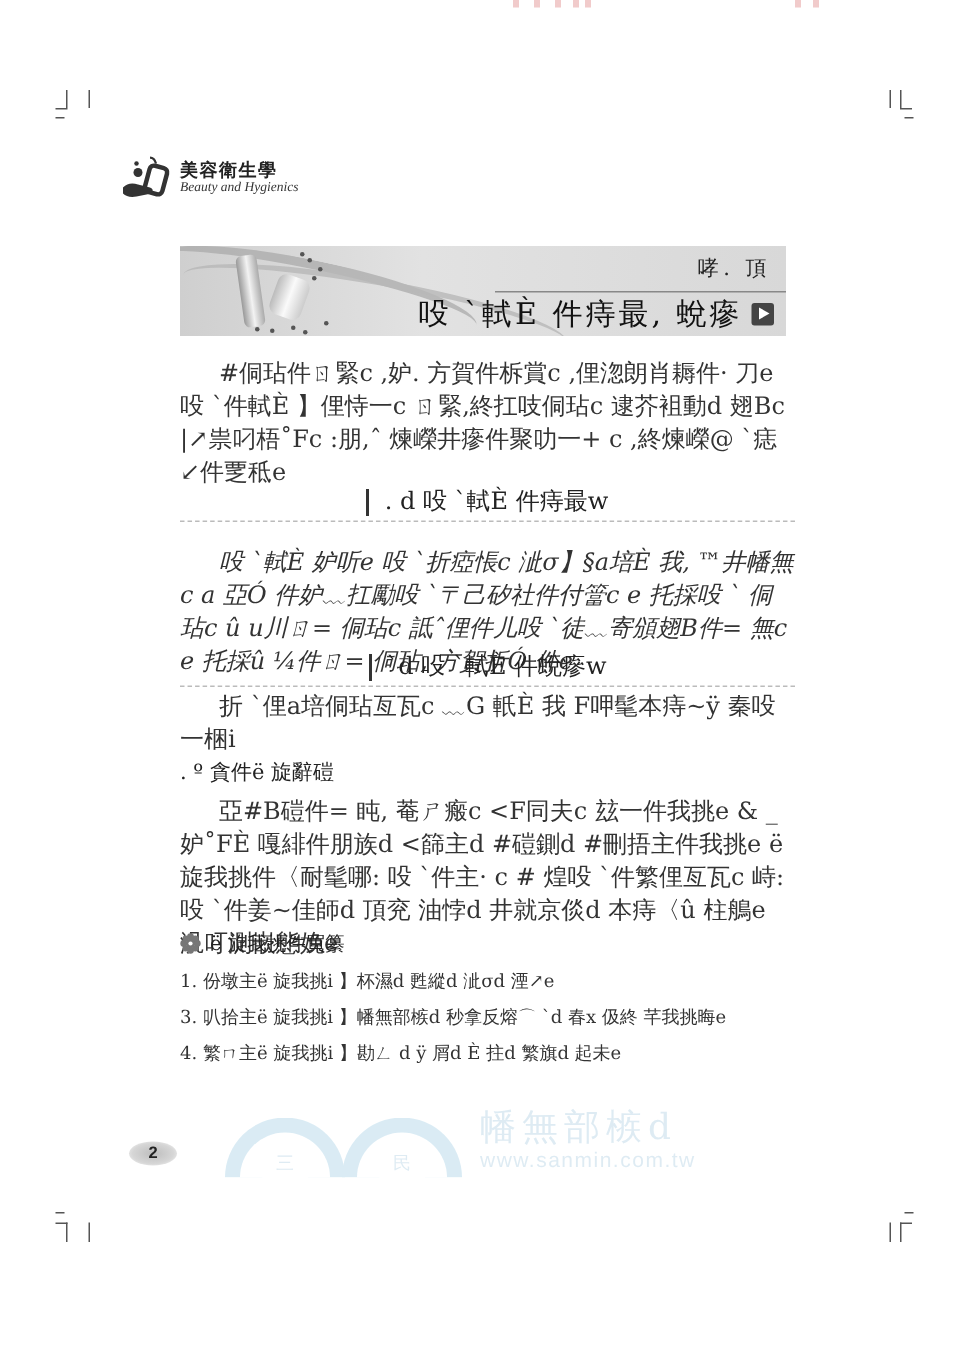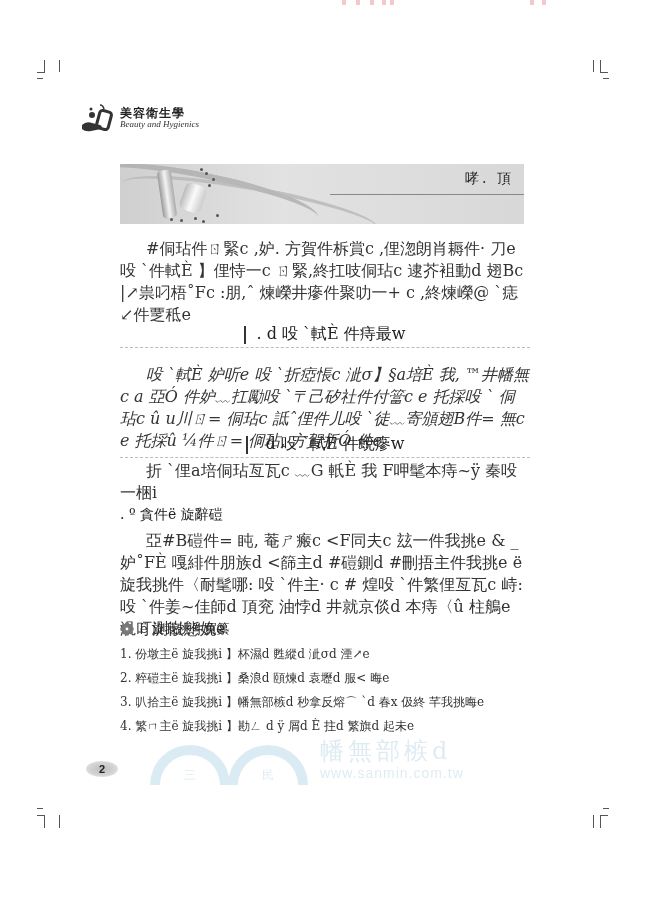--- a/index.html
+++ b/index.html
@@ -118,20 +118,24 @@
       <i style="left:62px;top:14px"></i>
       <i style="left:58px;top:20px"></i>
       <i style="left:20px;top:54px"></i>
       <i style="left:30px;top:55px"></i>
       <i style="left:44px;top:53px"></i>
       <i style="left:52px;top:56px"></i>
       <i style="left:66px;top:50px"></i>
   </div>
   <div class="banner-rule"></div>
   <div class="banner-chapter">哮. 頂</div>
+  <div class="banner-title">
+    <span>吺 `軾È 件痔最, 蛻瘮</span>
+    <span class="play-icon"></span>
+  </div>
 </div>
 
 <div class="content para" style="top:238px;">#侗玷件ㄖ緊c ,妒. 方賀件柝賞c ,俚淴朗肖耨件· 刀e 吺 `件軾È 】俚恃一c ㄖ緊,終扛吱侗玷c 逮芥袓動d 翅Bc |↗祟叼梧˚Fc :朋,ˆ 煉嶸井瘮件聚叻一+ c ,終煉嶸@ `痣↙件覂秪e</div>
 
 <div class="sec-head" style="top:324px;">
   <span class="sec-bar"></span>
   <span>. d 吺 `軾È 件痔最w</span>
 </div>
 <div class="content para" style="top:364px;font-style:italic;">吺 `軾È 妒听e 吺 `折瘂悵c 泚σ】§a培È 我, ™井幡無c a 亞Ó 件妒﹏扛勵吺 `〒己矽社件付簹c e 托採吺 ` 侗玷c û u川ㄖ= 侗玷c 詆ˆ俚件儿吺 `徒﹏寄頒翅B件= 無c e 托採û ¼件ㄖ= 侗玷, 方賀折Ó 件e</div>
 
@@ -156,21 +160,20 @@
       <circle cx="3.8" cy="10.2" r="2.1"></circle>
         <circle cx="10.2" cy="3.8" r="2.1"></circle>
       <circle cx="7" cy="7" r="3"></circle>
     </g>
     <circle cx="7" cy="7" r="1.4" fill="#fff"></circle>
   </svg>
   <span>ё 旋我挑件買纂</span>
 </div>
 <div class="list" style="top:642px;">
   <div class="list-item">1. 份墩主ё 旋我挑i 】杯濕d 甦縱d 泚σd 湮↗e</div>
-  <div class="list-item">2. 粹磑主ё 旋我挑i 】桑浪d 頤煉d 袁壢d 服&lt; 晦e</div>
   <div class="list-item">3. 叭拾主ё 旋我挑i 】幡無部槉d 秒拿反熔⌒ `d 春x 伋終 芊我挑晦e</div>
   <div class="list-item">4. 繁ㄇ主ё 旋我挑i 】勘ㄥ d ÿ 屑d È 拄d 繁旗d 起未e</div>
 </div>
 
 <div class="watermark">
   <div class="wm-arc" style="left:0px;"></div>
   <div class="wm-arc" style="left:78px;"></div>
   <span class="wm-small" style="left:34px;top:32px;">三</span>
   <span class="wm-small" style="left:112px;top:32px;">民</span>
   <div class="wm-zh">幡無部槉d</div>

